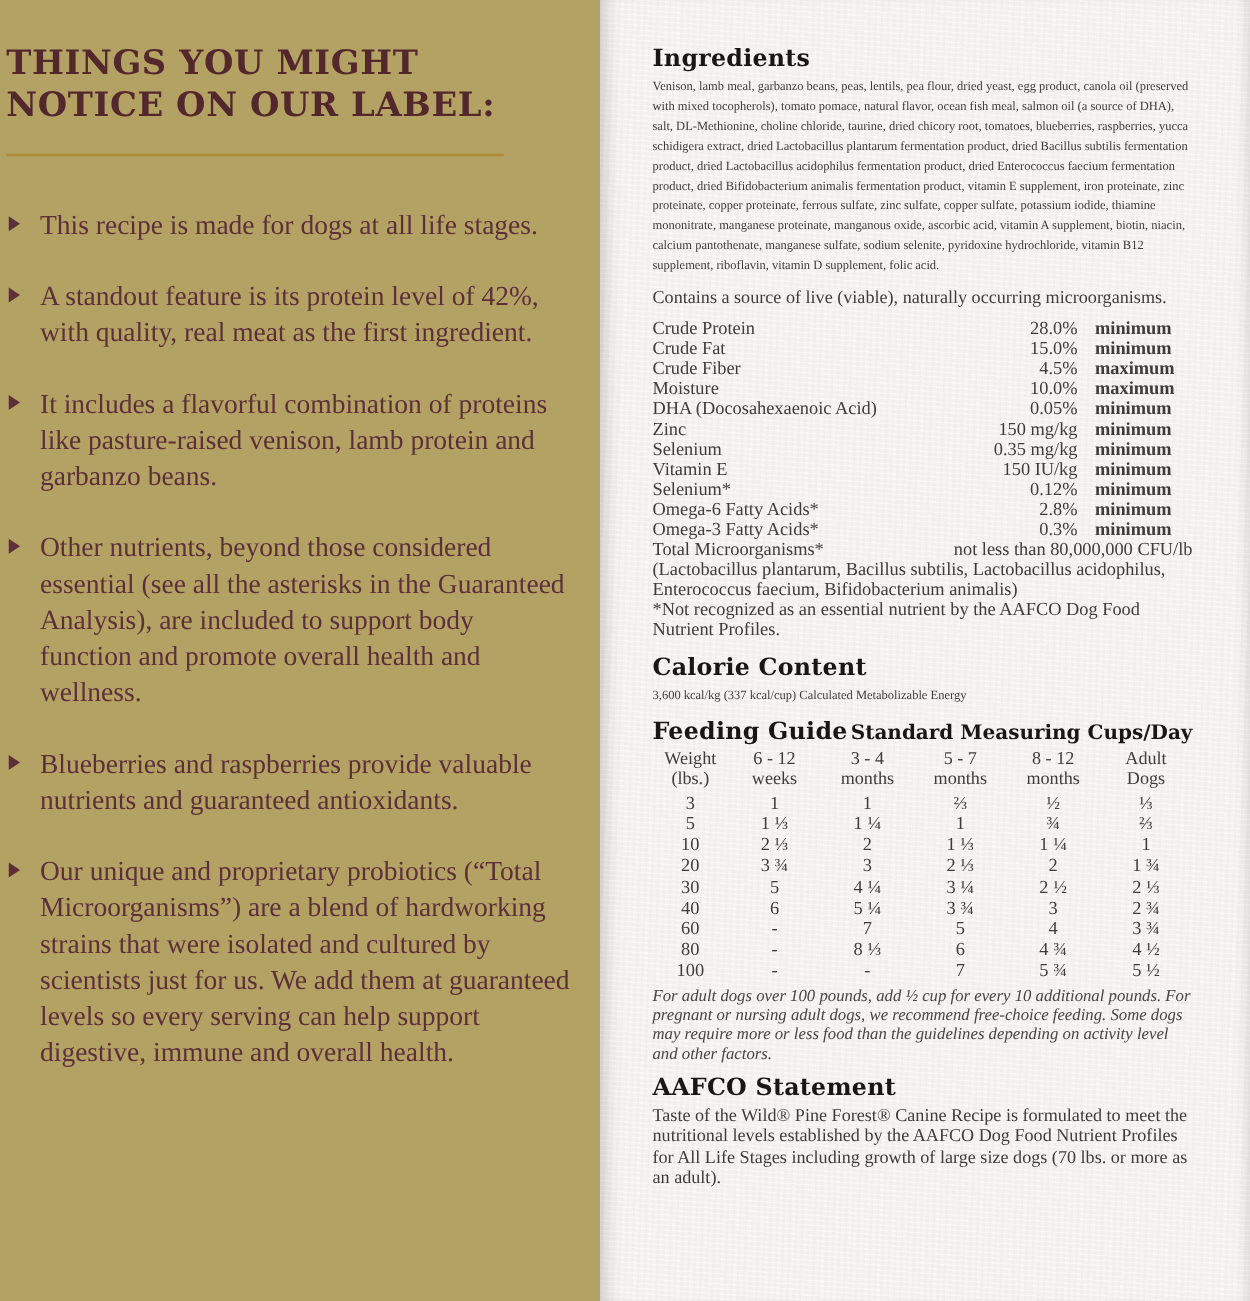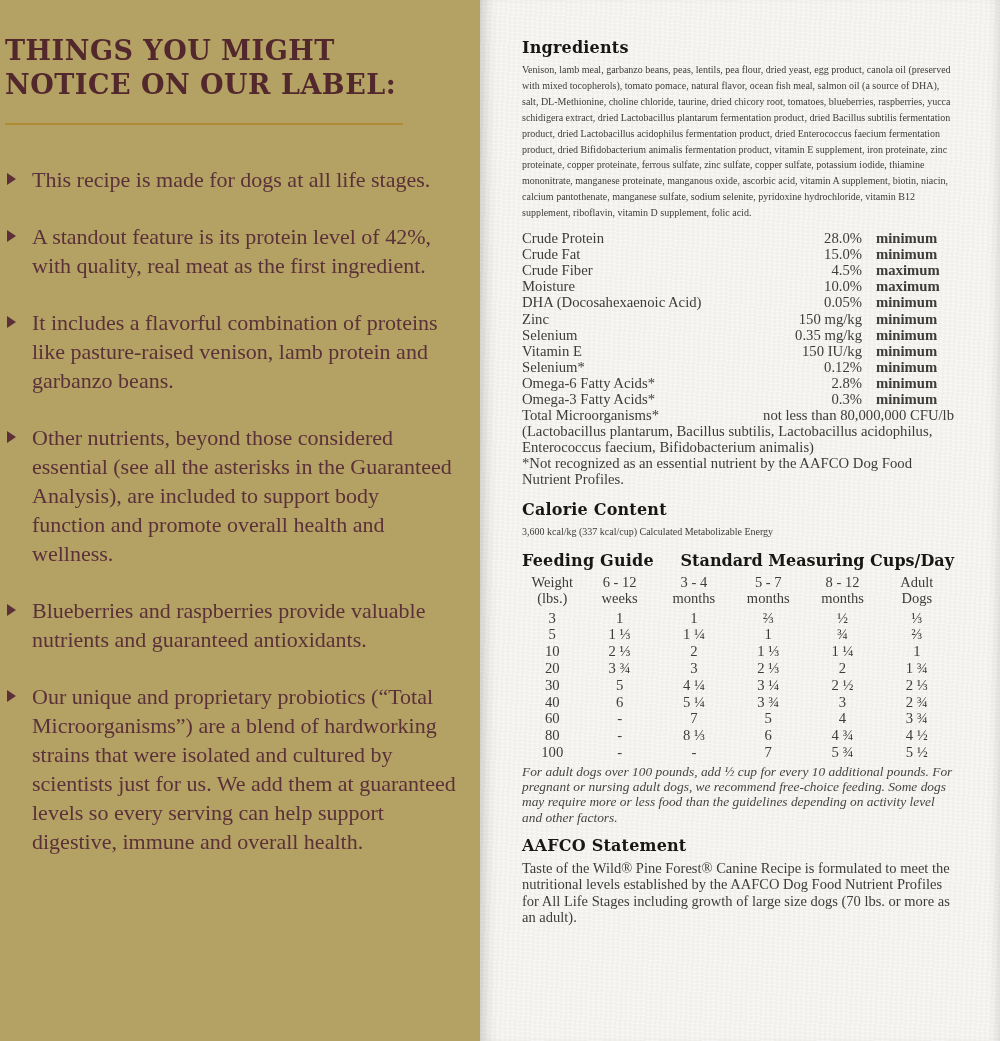--- a/index.html
+++ b/index.html
@@ -21,21 +21,21 @@
        border-bottom:6px solid transparent;display:block;}
 
   
   .right-panel{flex:1;background:#f4f3ef;color:#3c3c3a;box-sizing:border-box;
                padding:36px 46px 0 42px;
                box-shadow:inset 14px 0 16px -12px rgba(0,0,0,.22), inset -10px 0 12px -9px rgba(0,0,0,.14);
                background-image:
                  repeating-linear-gradient(92deg, rgba(0,0,0,.015) 0 2px, rgba(255,255,255,0) 2px 5px),
                  repeating-linear-gradient(4deg, rgba(255,255,255,.45) 0 1px, rgba(255,255,255,0) 1px 4px);}
   .sec-heading{font-family:"DejaVu Serif", serif;font-weight:bold;color:#171715;
-               font-size:16px;line-height:23px;letter-spacing:.2px;margin:0 0 3px 0;}
+               font-size:19px;line-height:23px;letter-spacing:.2px;margin:0 0 3px 0;}
   .body-text{font-size:10px;line-height:15.9px;margin:0;}
   .note-text{font-size:14.5px;line-height:16px;margin:9px 0 0 0;}
 
   .ga-section{margin-top:9px;}
   .ga-row{display:flex;font-size:14.7px;line-height:16.1px;}
   .ga-label{flex:1;}
   .ga-value{width:160px;text-align:right;white-space:nowrap;}
   .ga-qual{width:78px;padding-left:14px;box-sizing:content-box;font-weight:bold;}
   .ga-total{display:flex;font-size:14.7px;line-height:16.1px;}
   .ga-total .ga-value{flex:1;width:auto;}
@@ -73,20 +73,21 @@
         <li class="bullet"><span class="tri"></span><span>Blueberries and raspberries provide valuable nutrients and guaranteed antioxidants.</span></li>
         <li class="bullet"><span class="tri"></span><span>Our unique and proprietary probiotics (“Total Microorganisms”) are a blend of hardworking strains that were isolated and cultured by scientists just for us. We add them at guaranteed levels so every serving can help support digestive, immune and overall health.</span></li>
       </ul>
   </div>
 
   <div class="right-panel">
 
     <section>
       <h2 class="sec-heading">Ingredients</h2>
       <p class="body-text">Venison, lamb meal, garbanzo beans, peas, lentils, pea flour, dried yeast, egg product, canola oil (preserved with mixed tocopherols), tomato pomace, natural flavor, ocean fish meal, salmon oil (a source of DHA), salt, DL-Methionine, choline chloride, taurine, dried chicory root, tomatoes, blueberries, raspberries, yucca schidigera extract, dried Lactobacillus plantarum fermentation product, dried Bacillus subtilis fermentation product, dried Lactobacillus acidophilus fermentation product, dried Enterococcus faecium fermentation product, dried Bifidobacterium animalis fermentation product, vitamin E supplement, iron proteinate, zinc proteinate, copper proteinate, ferrous sulfate, zinc sulfate, copper sulfate, potassium iodide, thiamine mononitrate, manganese proteinate, manganous oxide, ascorbic acid, vitamin A supplement, biotin, niacin, calcium pantothenate, manganese sulfate, sodium selenite, pyridoxine hydrochloride, vitamin B12 supplement, riboflavin, vitamin D supplement, folic acid.</p>
+      <p class="note-text">Contains a source of live (viable), naturally occurring microorganisms.</p>
     </section>
 
     <section class="ga-section">
       <div>
           <div class="ga-row">
             <span class="ga-label">Crude Protein</span>
             <span class="ga-value">28.0%</span>
             <span class="ga-qual">minimum</span>
           </div>
           <div class="ga-row">

